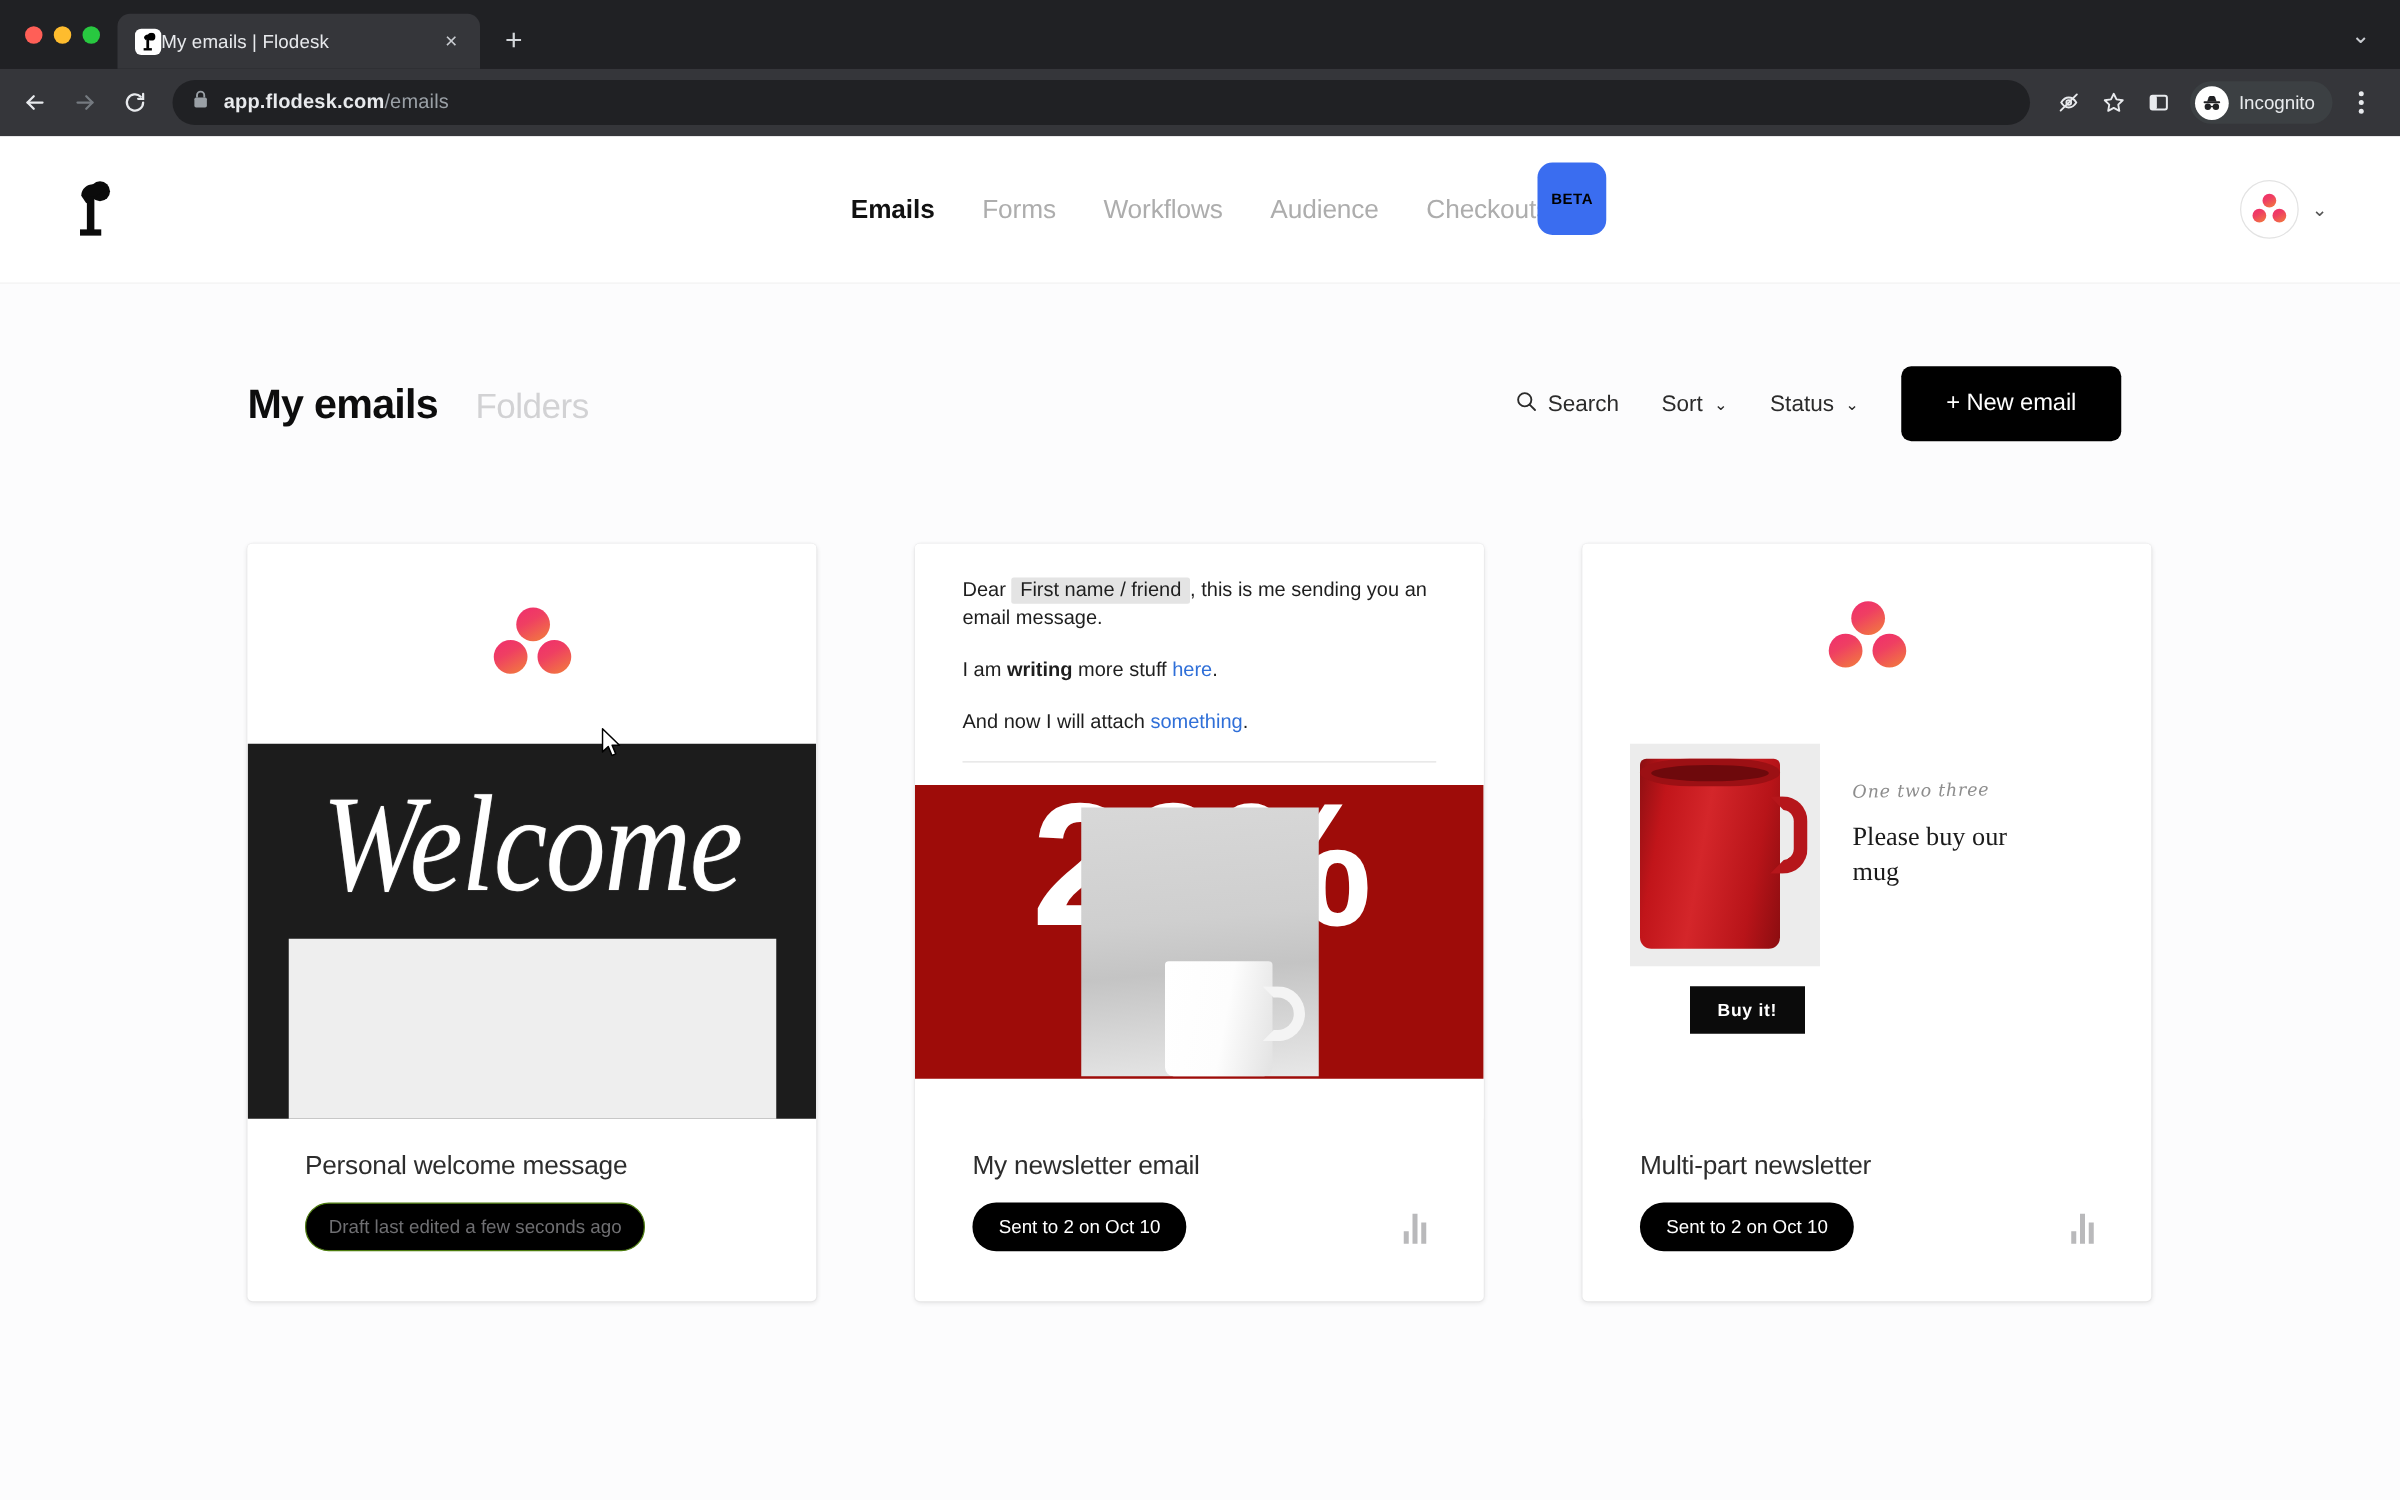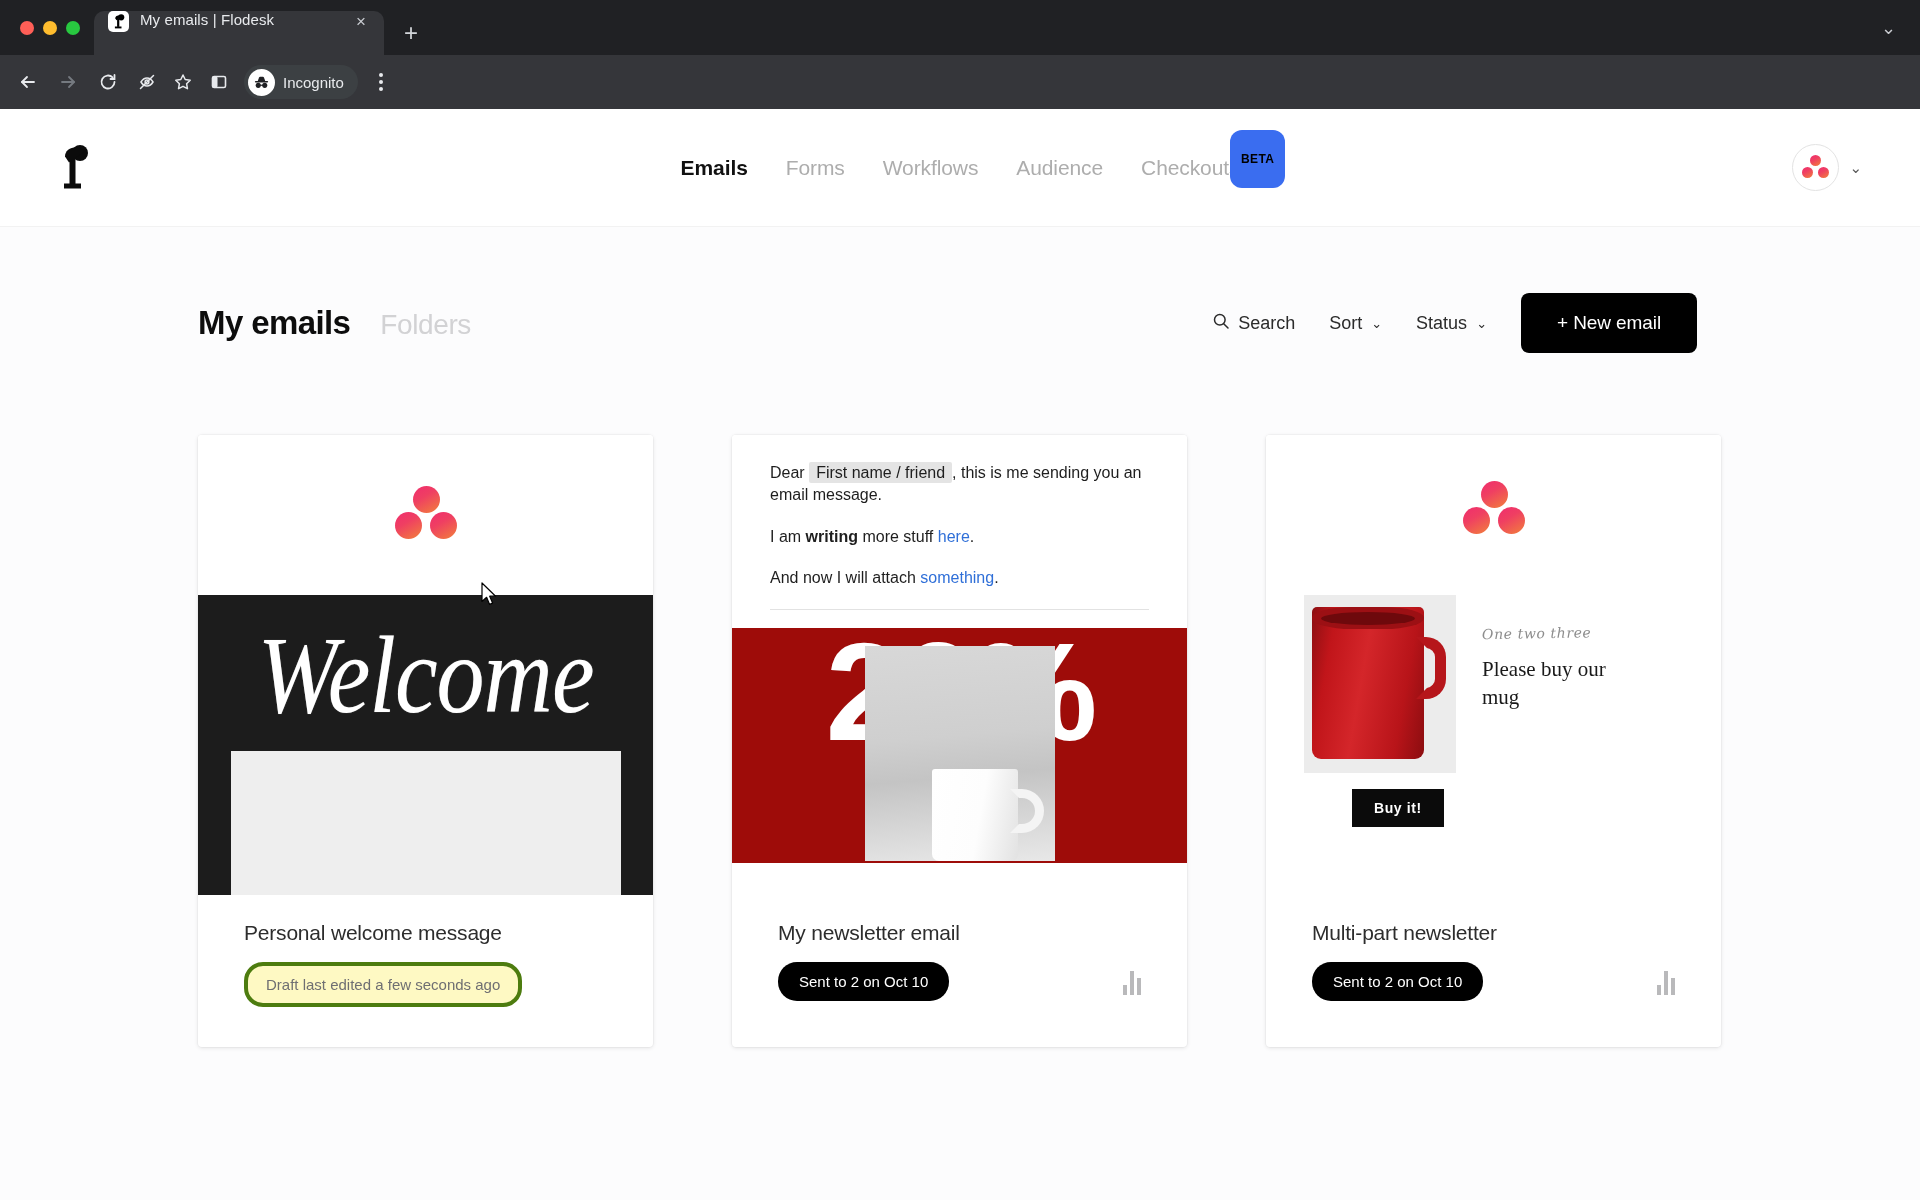--- a/index.html
+++ b/index.html
@@ -42,23 +42,23 @@
   .dot { width: 14px; height: 14px; border-radius: 50%; }
   .dot.red { background: #ff5f57; }
   .dot.yellow { background: #febc2e; }
   .dot.green { background: #28c840; }
 
   .tab {
     height: 44px;
     background: #35363a;
     border-radius: 10px 10px 0 0;
     display: flex;
+    align-items: center;
     padding: 0 12px 0 14px;
     min-width: 290px;
-    gap: 11px;
     position: relative;
   }
   .favicon {
     width: 21px; height: 21px;
     background: #ffffff;
     border-radius: 5px;
     display: flex; align-items: center; justify-content: center;
     flex: 0 0 21px;
   }
   .favicon svg { display:block; }
@@ -332,23 +332,23 @@
     letter-spacing: -.2px;
   }
   .status-pill {
     align-self: flex-start;
     font-size: 15px;
     padding: 10px 18px;
     border-radius: 19px;
     white-space: nowrap;
   }
   .status-pill.draft {
-    border: 4px solid #4d7c0f;
+    border: 1px solid #4d7c0f;
     color: #6f6f72;
-    background: #fef9c3;
+    background: #000000;
   }
   .status-pill.sent {
     background: #000000;
     color: #ffffff;
     font-weight: 500;
     padding: 11px 21px;
   }
   .analytics-icon {
     position: absolute;
     right: 46px;
@@ -634,20 +634,29 @@
           <path d="M11 5l5 5-5 5"></path>
       </svg>
     </div>
     <div class="nav-btn">
       <svg width="20" height="20" viewBox="0 0 20 20" fill="none" stroke="currentColor" stroke-width="1.8" stroke-linecap="round">
         <path d="M16.5 10a6.5 6.5 0 1 1-1.9-4.6"></path>
           <path d="M16.5 3v4h-4"></path>
       </svg>
     </div>
 
+    <div class="omnibox">
+      <span>
+        <svg width="13" height="15" viewBox="0 0 13 15" fill="#9aa0a6">
+          <rect x="1.5" y="6" width="10" height="8" rx="1.4"></rect>
+          <path d="M3.6 6V4.2a2.9 2.9 0 0 1 5.8 0V6" fill="none" stroke="#9aa0a6" stroke-width="1.5"></path>
+        </svg>
+      </span>
+      <span class="url"><b>app.flodesk.com</b><span class="path">/emails</span></span>
+    </div>
 
     <div class="tb-icons">
       <div class="tb-icon">
         <svg width="20" height="20" viewBox="0 0 20 20" fill="none" stroke="currentColor" stroke-width="1.5" stroke-linecap="round">
           <path d="M4 10s2.4-4 6-4 6 4 6 4-2.4 4-6 4-6-4-6-4z"></path>
           <circle cx="10" cy="10" r="1.9"></circle>
           <path d="M3.5 16.5l13-13"></path>
         </svg>
       </div>
       <div class="tb-icon">

